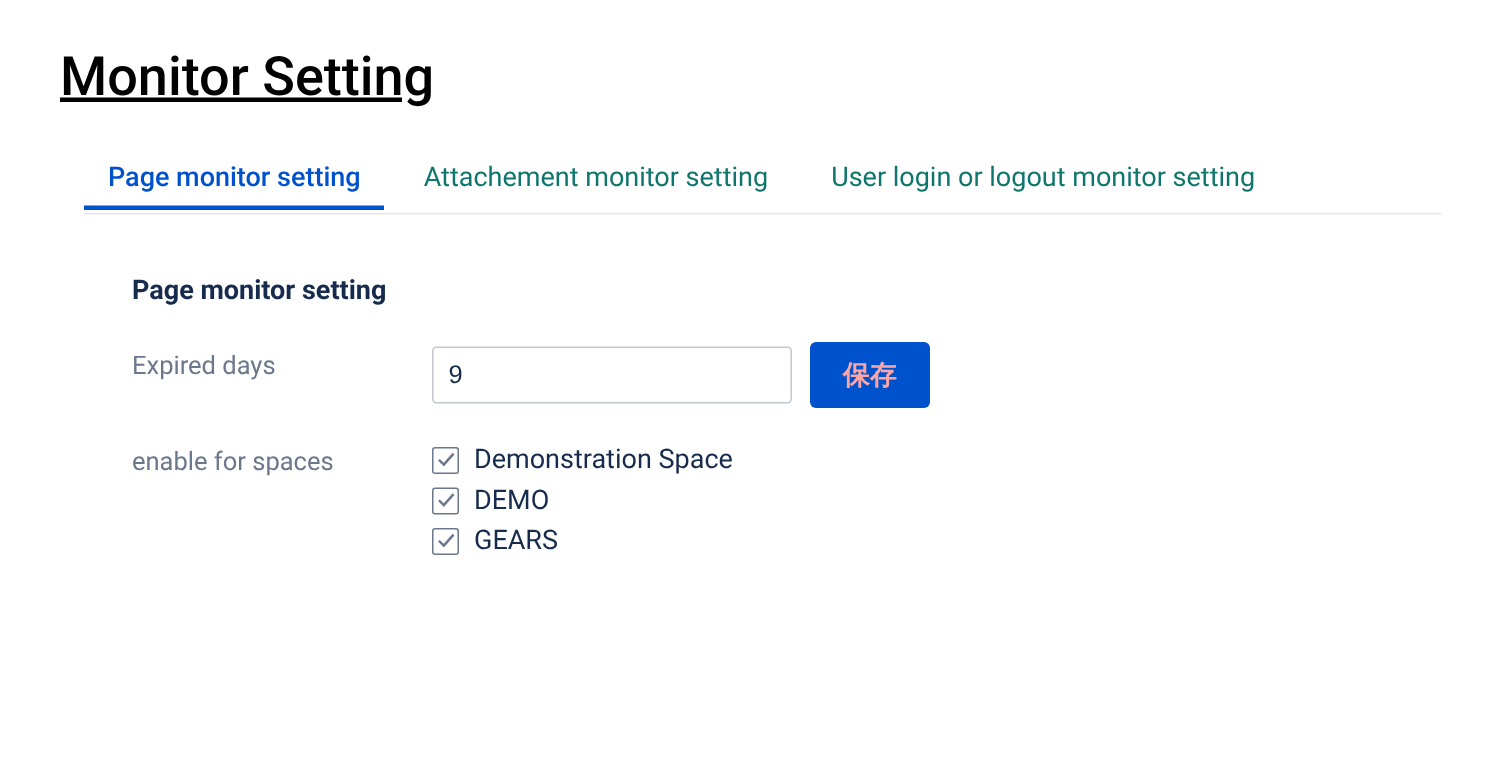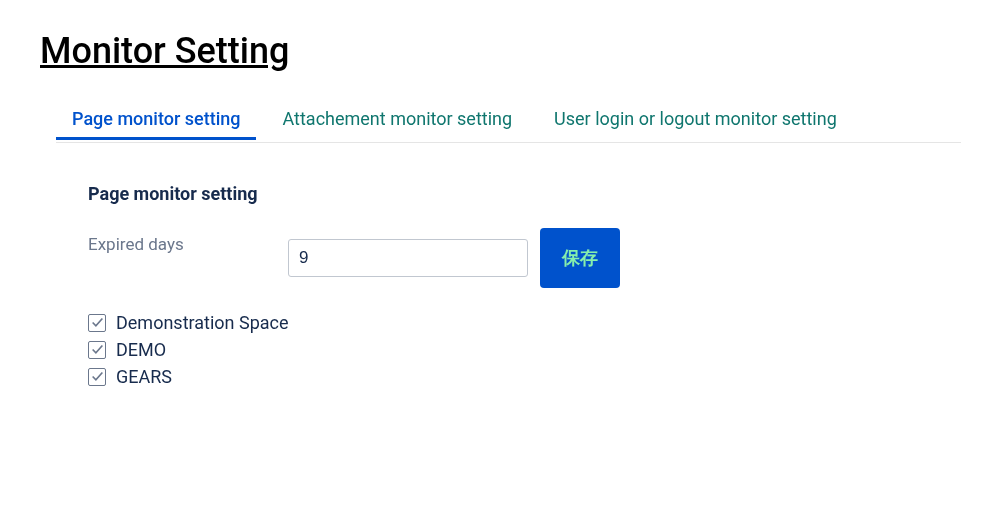--- a/index.html
+++ b/index.html
@@ -81,24 +81,24 @@
       width: 240px;
       height: 38px;
       border: 1px solid #c1c7d0;
       border-radius: 3px;
       padding: 0 10px;
       font-size: 17px;
       color: #172b4d;
     }
     .save-button {
       background: #0052cc;
-      color: #86efac;
+      color: #fca5a5;
       border: none;
       border-radius: 4px;
-      height: 60px;
+      height: 44px;
       padding: 0 22px;
       font-size: 18px;
       font-weight: 600;
       cursor: pointer;
     }
     .checkbox-list {
       display: flex;
       flex-direction: column;
       gap: 6px;
     }
@@ -144,20 +144,21 @@
 
   <div class="form-row">
     <div class="form-label">Expired days</div>
     <div class="form-controls">
       <input type="number" class="number-input" value="9" style="">
       <button class="save-button">保存</button>
     </div>
   </div>
 
   <div class="form-row spaces">
+    <div class="form-label">enable for spaces</div>
     <div class="checkbox-list">
 
       <label class="checkbox-item">
         <span class="checkbox">
           <svg viewBox="0 0 16 16">
               <path d="M2 8 L6 12 L14 3" stroke="#6b778c" stroke-width="2" fill="none"></path>
             </svg>
         </span>
         <span>Demonstration Space</span>
       </label>

